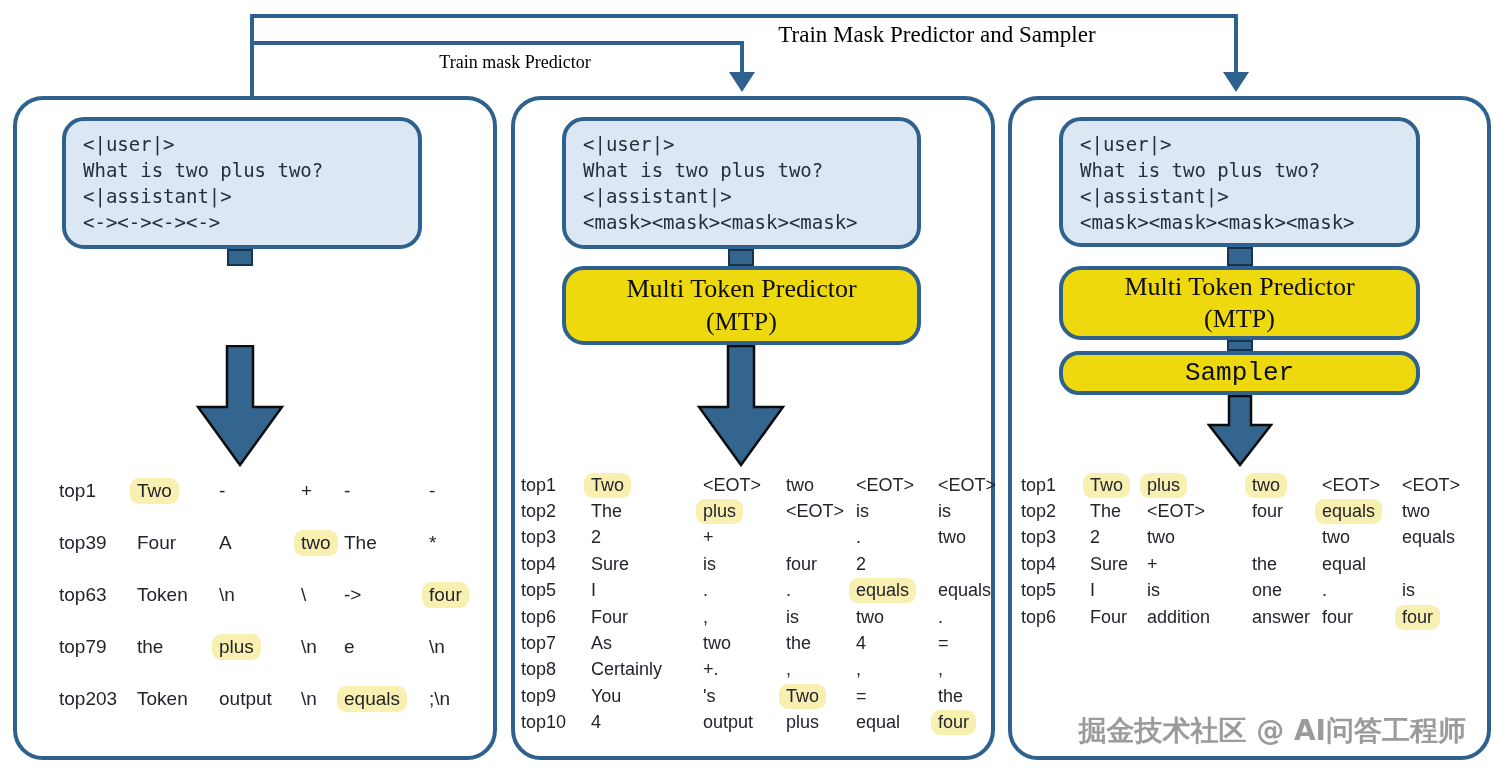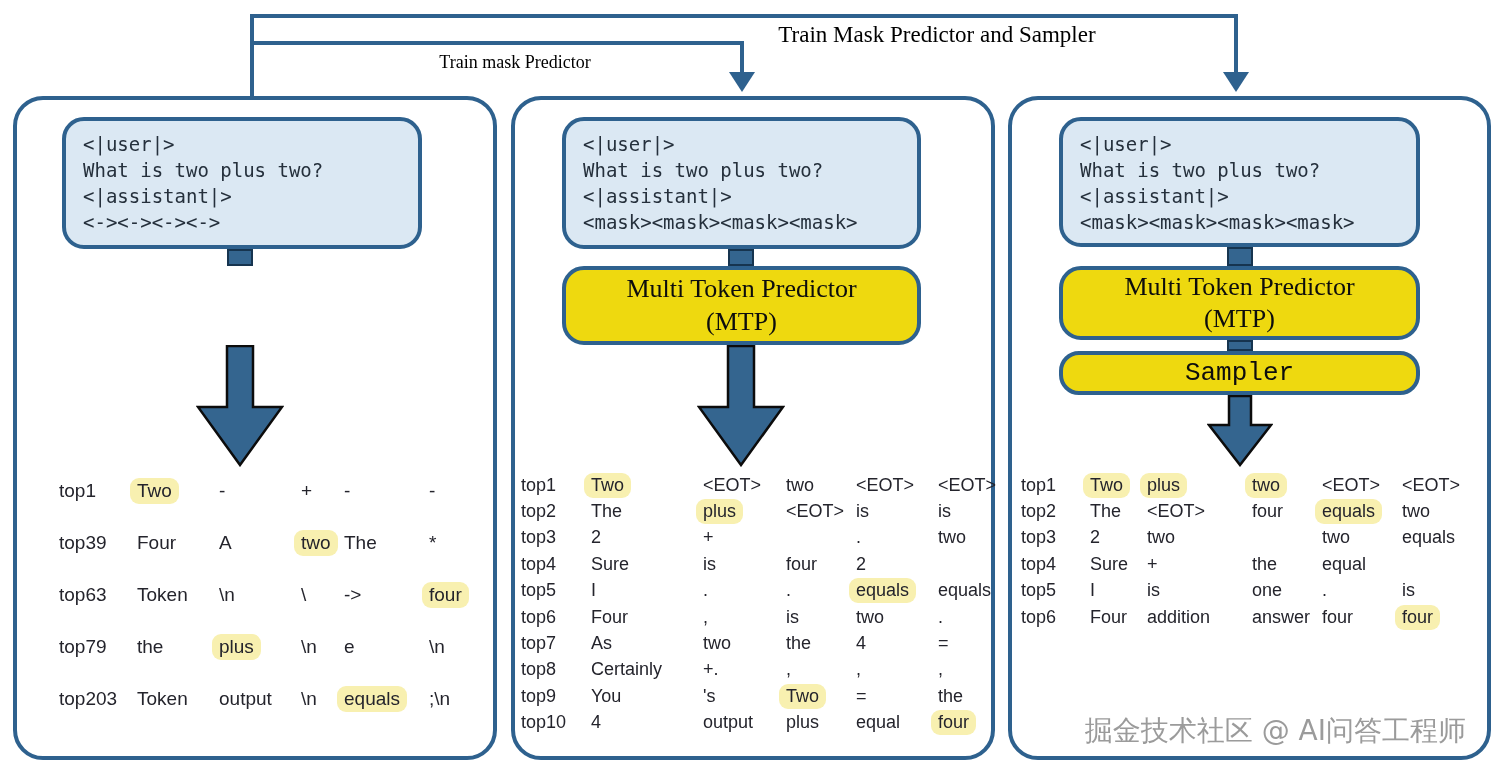--- a/index.html
+++ b/index.html
@@ -39,21 +39,21 @@
   .tok-table{position:absolute;font-family:Liberation Sans, sans-serif;color:var(--token-text)}
   .p1 .tok-table{left:42px;top:365px;font-size:19px}
   .p1 .tok-row{height:52px;display:grid;grid-template-columns:78px 82px 82px 43px 85px 62px;align-items:center}
   .p2 .tok-table{left:6px;top:372px;font-size:18px}
   .p2 .tok-row{height:26.4px;display:grid;grid-template-columns:70px 112px 83px 70px 82px 72px;align-items:center}
   .p3 .tok-table{left:9px;top:372px;font-size:18px}
   .p3 .tok-row{height:26.4px;display:grid;grid-template-columns:69px 57px 105px 70px 80px 74px;align-items:center}
   .tok{white-space:pre;justify-self:start}
   .tok.hl{background:var(--highlight);border-radius:9px;padding:2px 7px;margin-left:-7px}
   .watermark{position:absolute;left:990px;top:712px;width:490px;padding-right:14px;text-align:right;
-    font-size:28px;font-weight:normal;color:var(--watermark);
+    font-size:28px;font-weight:bold;color:var(--watermark);
     text-shadow:-1px -1px 0 #fff,1px -1px 0 #fff,-1px 1px 0 #fff,2px 2px 1px #fff}
 </style>
 </head>
 <body>
 
 <div class="line" style="left:250px;top:14px;width:4px;height:82px"></div>
 <div class="line" style="left:250px;top:14px;width:988px;height:4px"></div>
 <div class="line" style="left:1234px;top:14px;width:4px;height:60px"></div>
 <div class="line" style="left:250px;top:41px;width:494px;height:4px"></div>
 <div class="line" style="left:740px;top:41px;width:4px;height:33px"></div>

